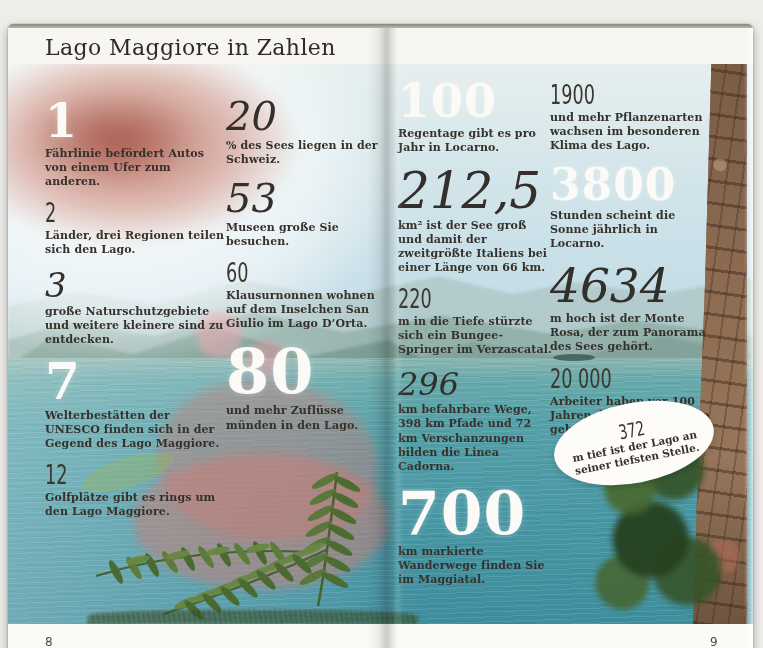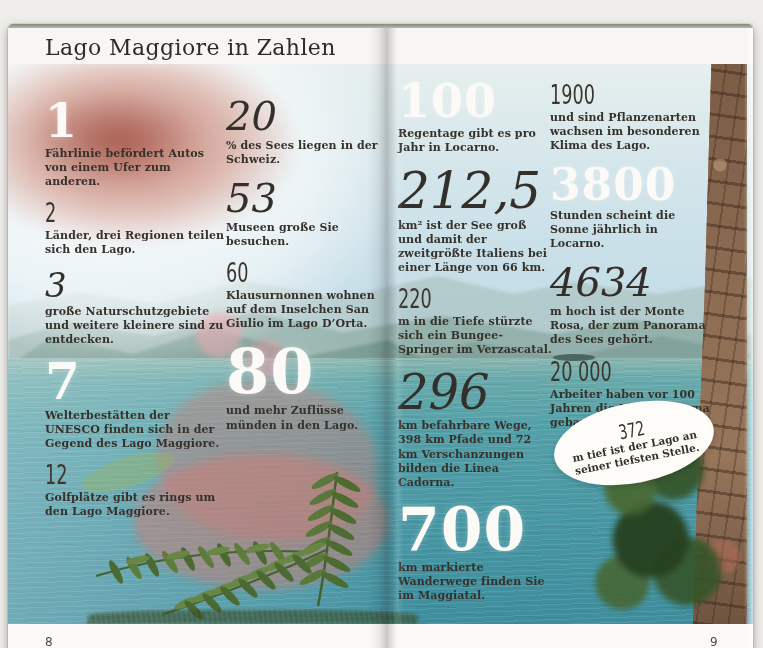--- a/index.html
+++ b/index.html
@@ -241,40 +241,40 @@
     </div>
     <div class="fact">
       <div class="num n-italic" style="font-size:50px">212,5</div>
       <div class="desc">km² ist der See groß und damit der zweitgrößte Italiens bei einer Länge von 66 km.</div>
     </div>
     <div class="fact">
       <div class="num n-cond" style="font-size:26px">220</div>
       <div class="desc">m in die Tiefe stürzte sich ein Bungee-Springer im Verzascatal.</div>
     </div>
     <div class="fact">
-      <div class="num n-italic" style="font-size:48px">296</div>
+      <div class="num n-italic" style="font-size:32px">296</div>
       <div class="desc">km befahrbare Wege, 398 km Pfade und 72 km Verschanzungen bilden die Linea Cadorna.</div>
     </div>
     <div class="fact">
       <div class="num n-big" style="font-size:60px">700</div>
       <div class="desc">km markierte Wanderwege finden Sie im Maggiatal.</div>
     </div>
   </div>
 
   <div class="col" style="left:542px;top:58px;width:162px">
     <div class="fact">
       <div class="num n-cond" style="font-size:26px">1900</div>
-      <div class="desc">und sind Pflanzenarten wachsen im besonderen Klima des Lago.</div>
+      <div class="desc">und mehr Pflanzenarten wachsen im besonderen Klima des Lago.</div>
     </div>
     <div class="fact">
       <div class="num n-big" style="font-size:44px">3800</div>
       <div class="desc">Stunden scheint die Sonne jährlich in Locarno.</div>
     </div>
     <div class="fact">
-      <div class="num n-italic" style="font-size:40px">4634</div>
+      <div class="num n-italic" style="font-size:47px">4634</div>
       <div class="desc">m hoch ist der Monte Rosa, der zum Panorama des Sees gehört.</div>
     </div>
     <div class="fact">
       <div class="num n-cond" style="font-size:26px">20 000</div>
       <div class="desc">Arbeiter haben vor 100 Jahren die Linea Cadorna gebaut.</div>
     </div>
   </div>
 
   <div class="badge">
     <div class="num n-cond">372</div>

